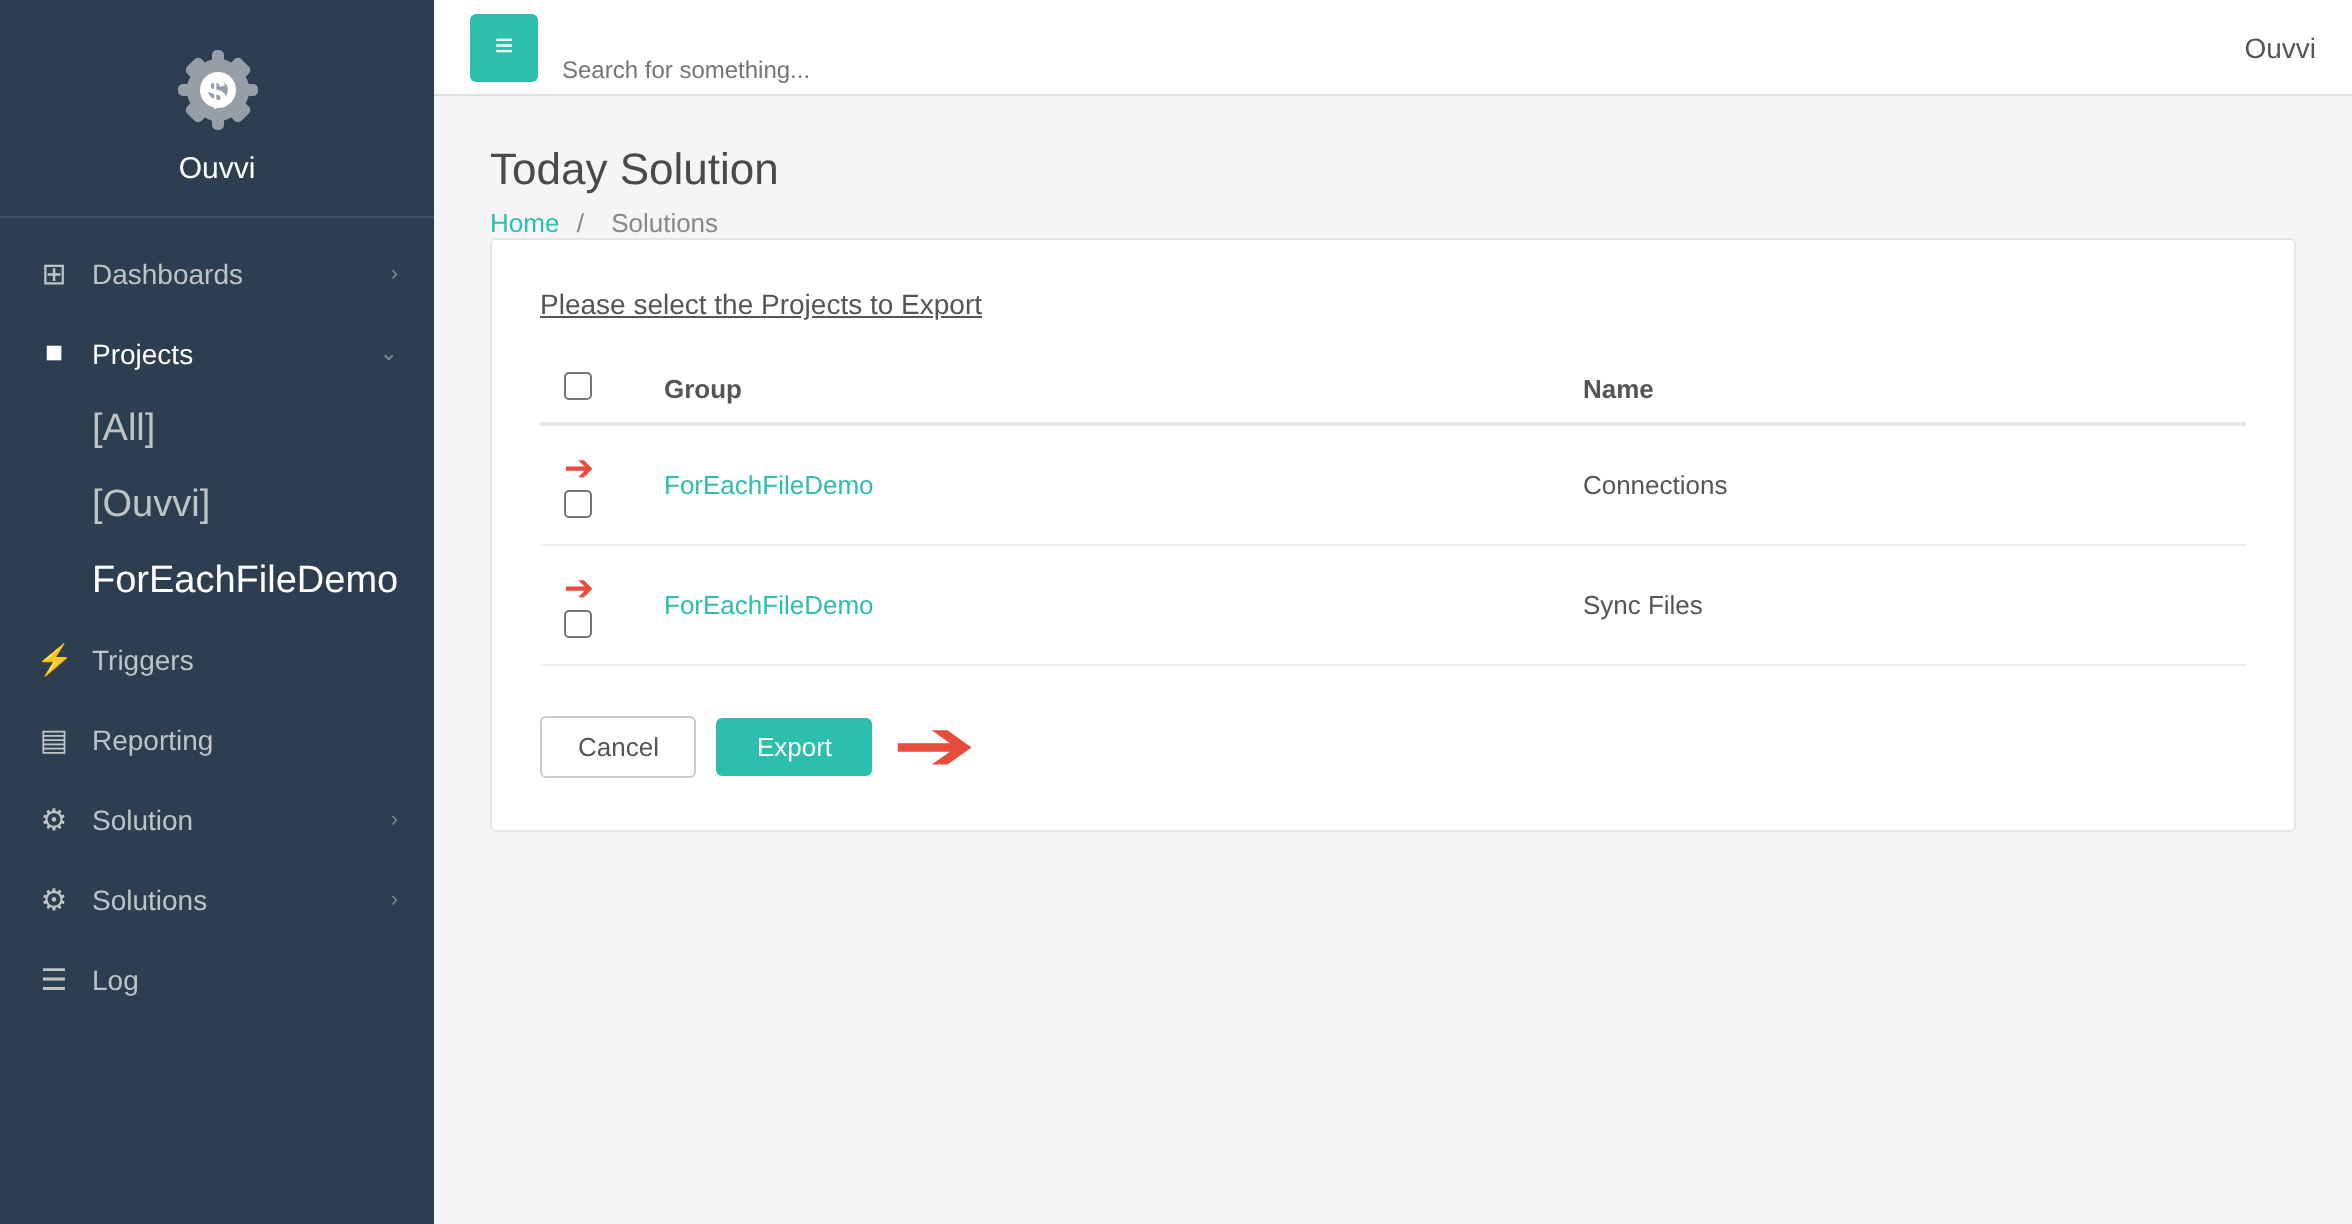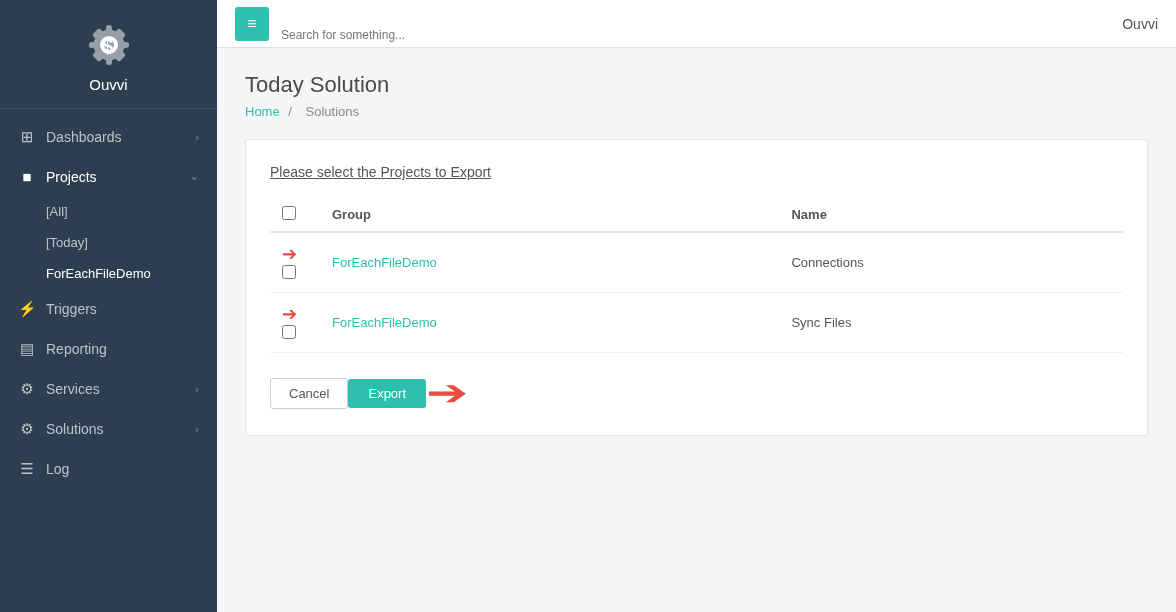--- a/index.html
+++ b/index.html
@@ -49,21 +49,21 @@
     .sidebar-item .item-icon { margin-right: 10px; font-size: 15px; width: 18px; text-align: center; }
     .sidebar-item .item-label { flex: 1; }
     .sidebar-item .chevron { font-size: 11px; color: #7f8c9a; }
 
     .sidebar-sub-item {
       display: flex;
       align-items: center;
       padding: 8px 18px 8px 46px;
       cursor: pointer;
       color: #bdc3c7;
-      font-size: 13px;
+      font-size: 19px;
     }
     .sidebar-sub-item.active { color: white; }
 
     
     .main {
       flex: 1;
       display: flex;
       flex-direction: column;
       background: #f4f5f7;
       height: 612px;
@@ -118,21 +118,20 @@
 
     .page-title {
       font-size: 22px;
       font-weight: 400;
       color: #4a4a4a;
       margin-bottom: 6px;
     }
     .breadcrumb {
       font-size: 13px;
       color: #888;
-      margin-bottom: 20px;
     }
     .breadcrumb a { color: #2dbfad; text-decoration: none; }
     .breadcrumb span { margin: 0 5px; }
 
     .export-card {
       background: white;
       border: 1px solid #e5e5e5;
       border-radius: 3px;
       padding: 24px;
     }
@@ -194,21 +193,21 @@
     .export-option input[type="checkbox"] {
       margin-right: 8px;
       accent-color: #2dbfad;
     }
     .export-option label { font-weight: 600; cursor: pointer; }
 
     
     .export-actions {
       display: flex;
       align-items: center;
-      gap: 0;
+      gap: 10px;
       position: relative;
     }
     .btn-cancel {
       background: white;
       border: 1px solid #ccc;
       color: #555;
       padding: 7px 18px;
       border-radius: 3px;
       cursor: pointer;
       font-size: 13px;
@@ -268,39 +267,39 @@
 
     <div class="sidebar-item expanded">
       <span class="item-icon">■</span>
       <span class="item-label">Projects</span>
       <span class="chevron">⌄</span>
     </div>
     <div class="sidebar-sub-item">
       <span>[All]</span>
     </div>
     <div class="sidebar-sub-item">
-      <span>[Today]</span>
+      <span>[Ouvvi]</span>
     </div>
     <div class="sidebar-sub-item active">
       <span>ForEachFileDemo</span>
     </div>
 
     <div class="sidebar-item">
       <span class="item-icon">⚡</span>
       <span class="item-label">Triggers</span>
     </div>
 
     <div class="sidebar-item">
       <span class="item-icon">▤</span>
       <span class="item-label">Reporting</span>
     </div>
 
     <div class="sidebar-item">
       <span class="item-icon">⚙</span>
-      <span class="item-label">Services</span>
+      <span class="item-label">Solution</span>
       <span class="chevron">›</span>
     </div>
 
     <div class="sidebar-item">
       <span class="item-icon">⚙</span>
       <span class="item-label">Solutions</span>
       <span class="chevron">›</span>
     </div>
 
     <div class="sidebar-item">

